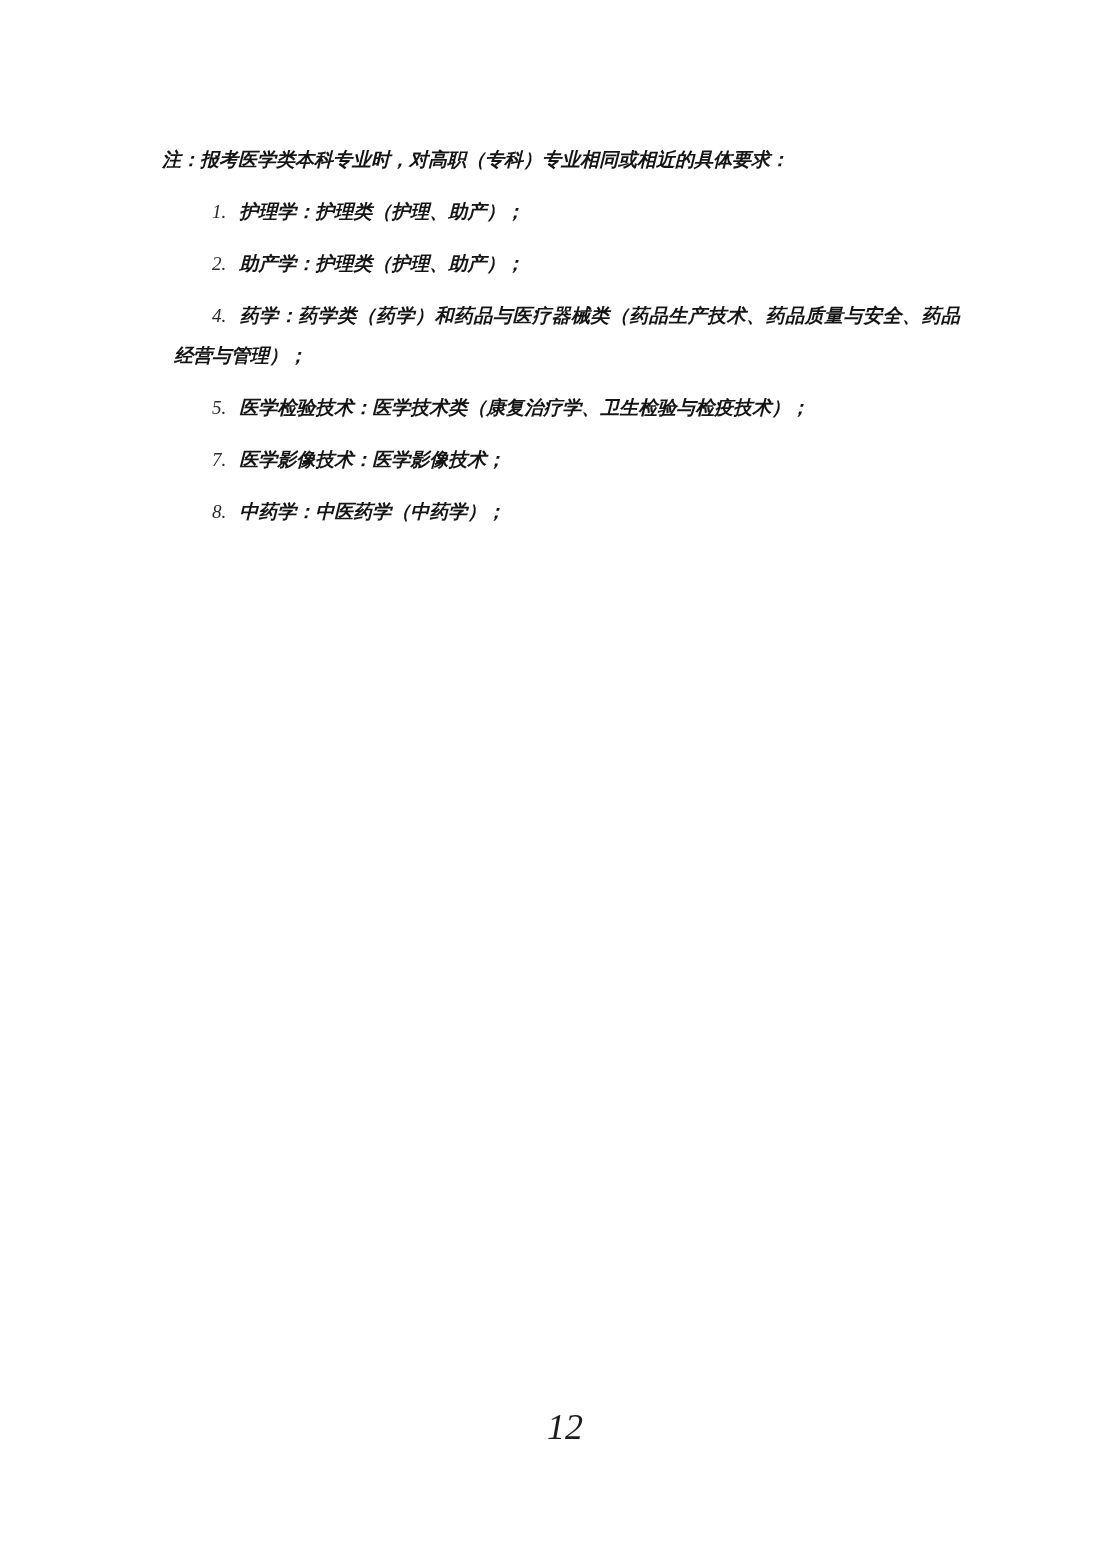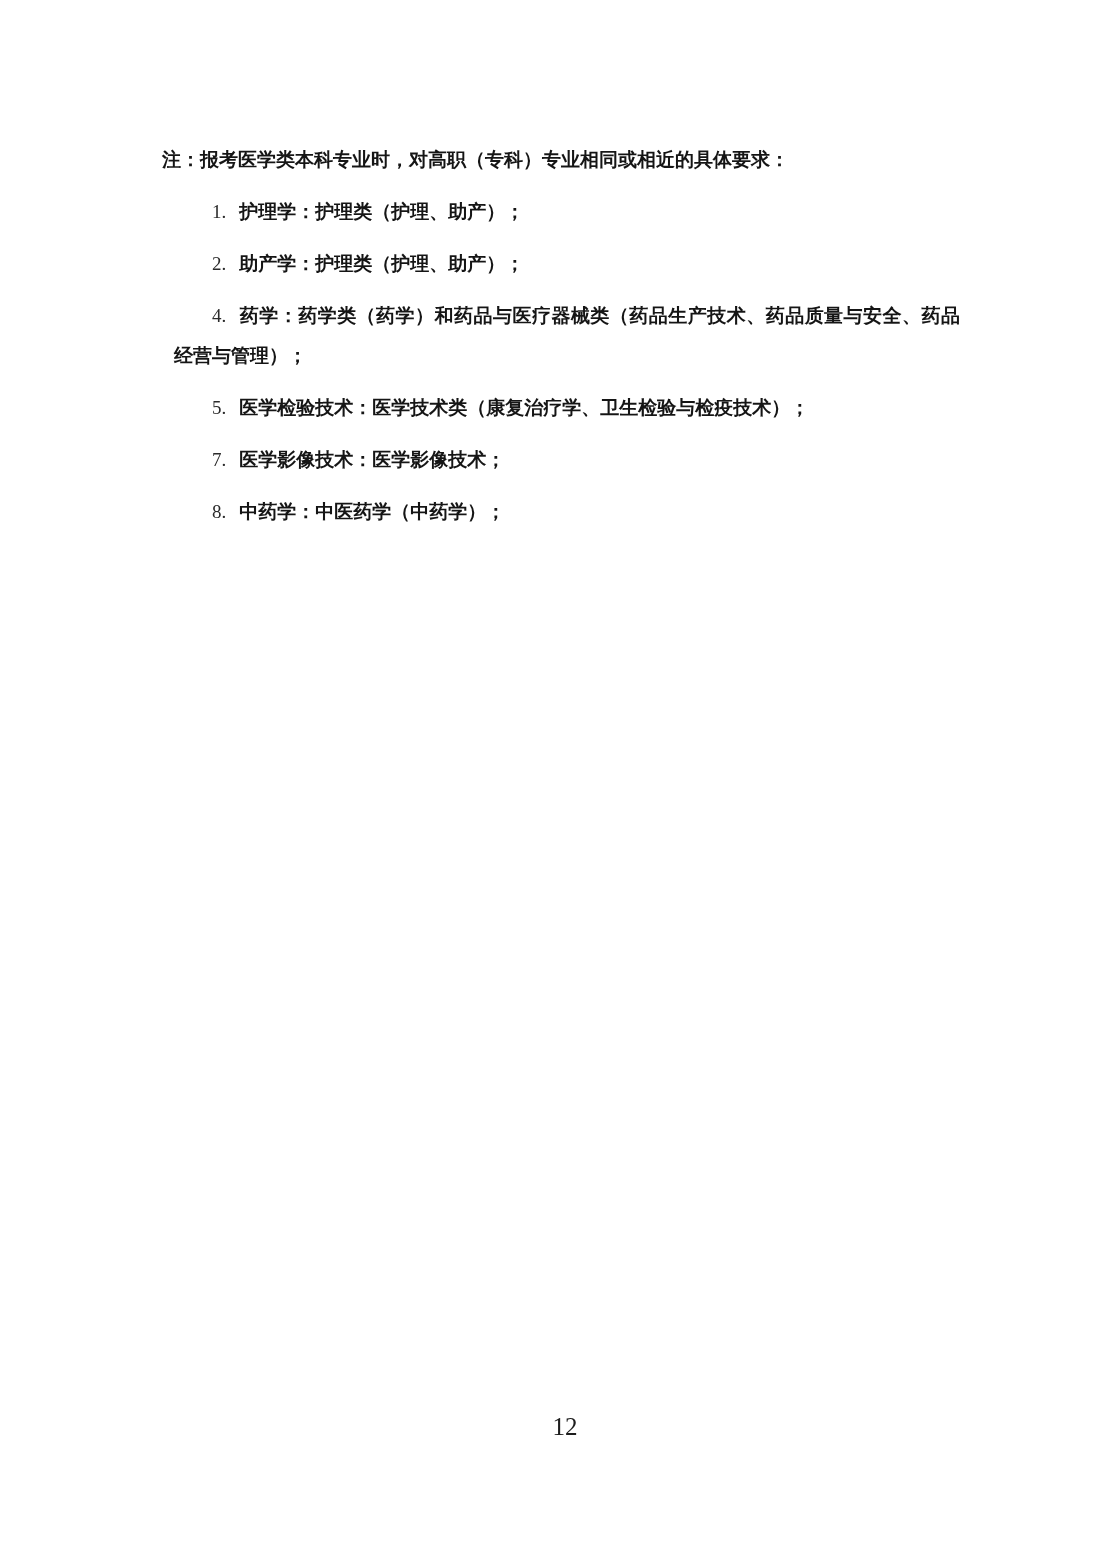--- a/index.html
+++ b/index.html
@@ -7,20 +7,21 @@
     padding: 0;
     background: #ffffff;
   }
   .page {
     position: relative;
     width: 1102px;
     height: 1559px;
     background: #ffffff;
     overflow: hidden;
     font-family: "Liberation Sans", sans-serif;
+    font-style: italic;
   }
   .content {
     position: absolute;
     left: 162px;
     top: 140px;
     width: 810px;
     color: #151515;
     font-size: 19px;
     line-height: 40px;
     text-align: justify;
@@ -44,21 +45,21 @@
     font-weight: bold;
     color: #151515;
   }
   .page-number {
     position: absolute;
     top: 1410px;
     left: 0;
     width: 100%;
     text-align: center;
     font-family: "Liberation Serif", serif;
-    font-size: 25px;
+    font-size: 36px;
     line-height: 34px;
     color: #1d1d1d;
     font-weight: normal;
     text-indent: 28px;
   }
 </style>
 </head>
 <body>
 
 <div class="page">

